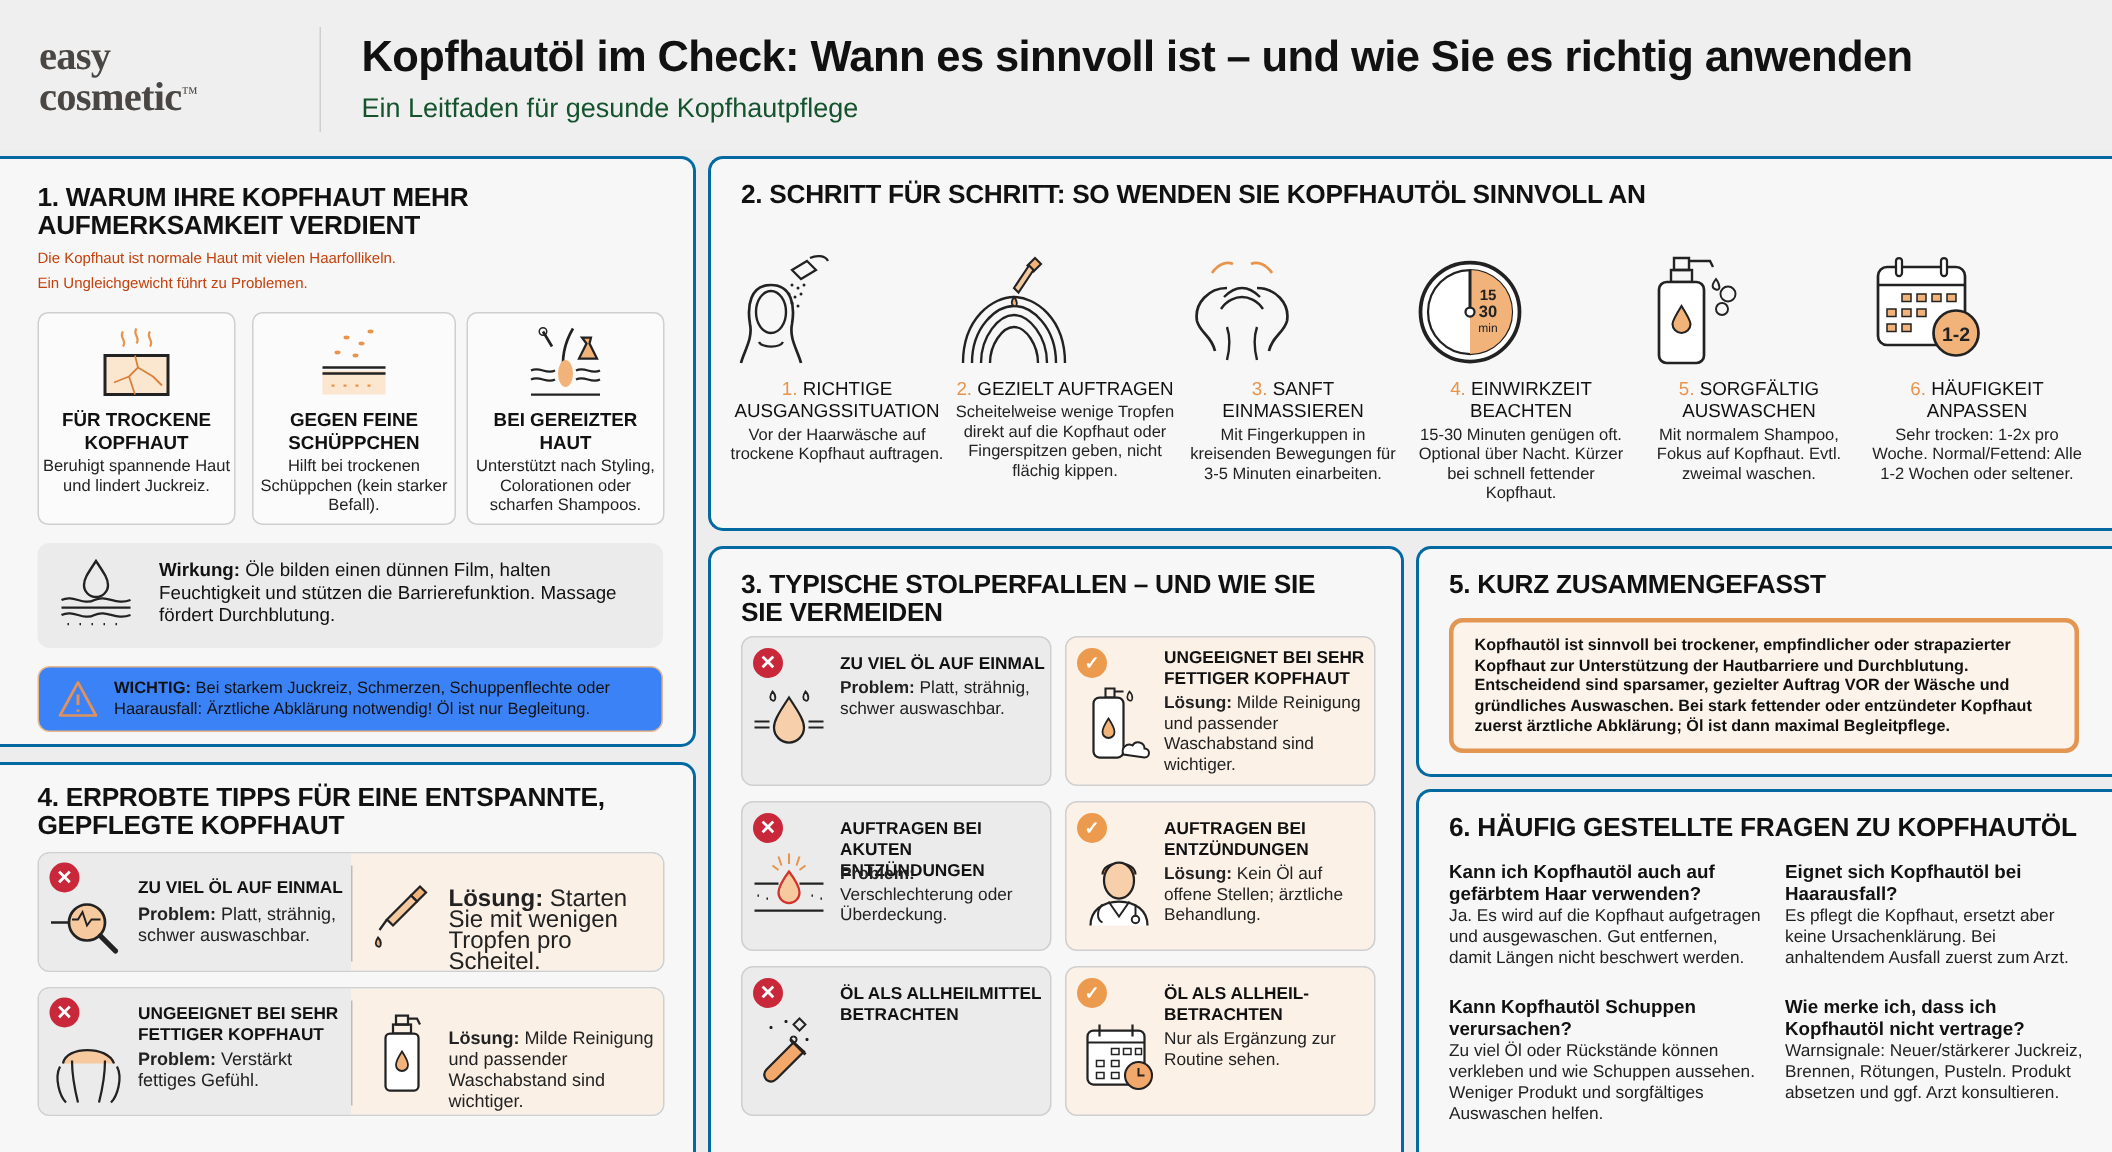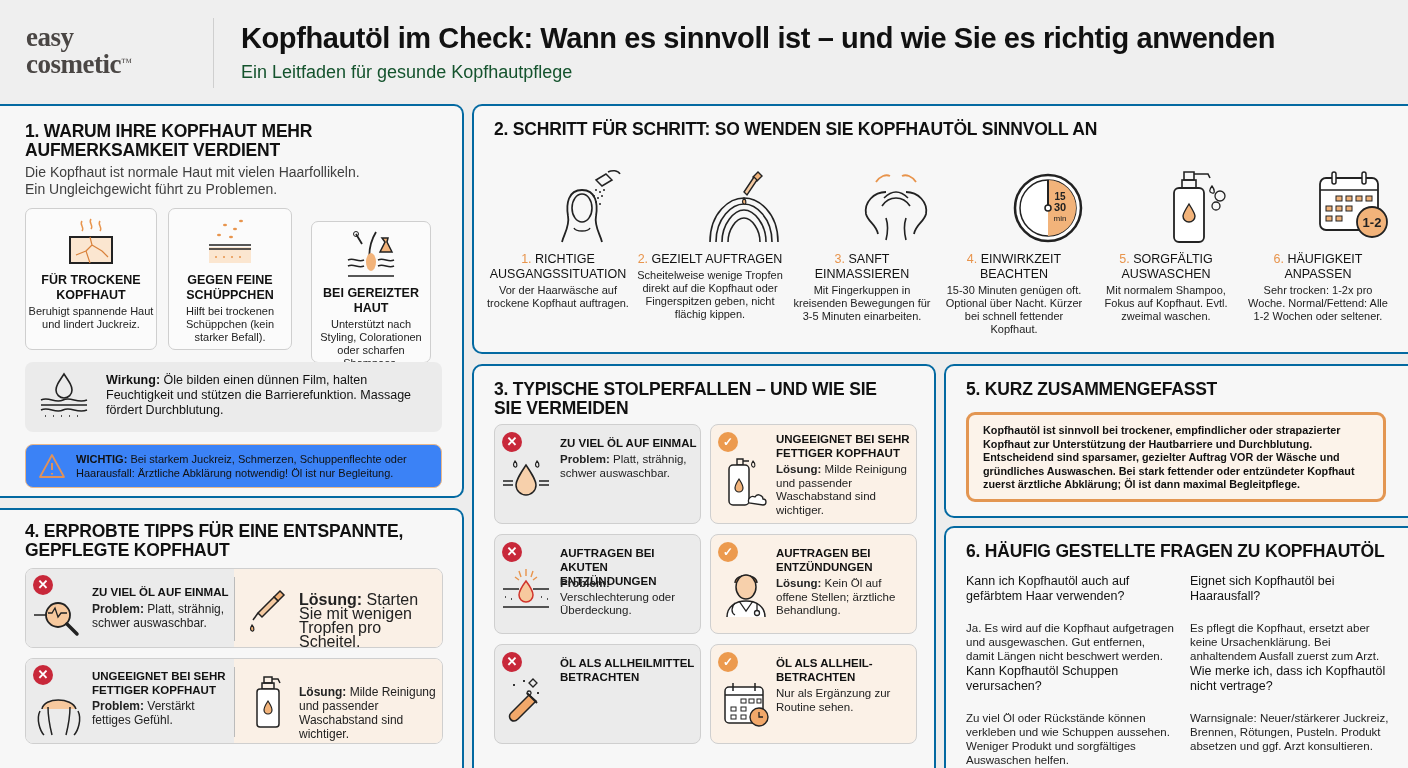--- a/index.html
+++ b/index.html
@@ -12,47 +12,47 @@
 .subtitle{position:absolute;left:241px;top:62px;font-size:18px;color:#14532d}
 .panel{position:absolute;background:#f7f7f7;border:2px solid #0369a1;border-radius:10px}
 .ph{font-weight:bold;font-size:17.5px;line-height:19px;letter-spacing:-0.2px}
 .p1{left:0;top:104px;width:464px;height:394px;border-left:none;border-radius:0 10px 10px 0}
 .p4{left:0;top:508px;width:464px;height:262px;border-left:none;border-radius:0 10px 0 0}
 .p2{left:472px;top:104px;width:936px;height:250px;border-right:none;border-radius:10px 0 0 10px}
 .p3{left:472px;top:364px;width:464px;height:406px;border-radius:10px 10px 0 0}
 .p5{left:944px;top:364px;width:464px;height:154px;border-right:none;border-radius:10px 0 0 10px}
 .p6{left:944px;top:526px;width:464px;height:244px;border-right:none;border-radius:10px 0 0 0}
 .abs{position:absolute}
-.lead{font-size:14px;line-height:17px;color:#404040}
+.lead{font-size:10px;line-height:17px;color:#c2410c}
 .card{position:absolute;background:#fbfbfb;border:1px solid #cfcfcf;border-radius:7px;text-align:center}
 .card .ic{height:60px;display:flex;justify-content:center;align-items:flex-end;padding-bottom:2px}
 .ctitle{font-weight:bold;font-size:12.5px;line-height:15px;margin-top:4px}
 .ctext{font-size:11px;line-height:13px;margin-top:2px;color:#222}
 .graybox{position:absolute;background:#ebebeb;border-radius:8px}
 .warn{position:absolute;background:#3b82f6;border:1.5px solid #e9b88a;border-radius:8px}
 .small{font-size:12px;line-height:15px}
 .step{position:absolute;top:60px;width:148px;text-align:center}
-.step .ic{height:78px;display:flex;justify-content:flex-end;align-items:flex-end}
+.step .ic{height:78px;display:flex;justify-content:flex-start;align-items:flex-end}
 .step .st{font-weight:normal;font-size:12.5px;line-height:15px;margin-top:8px}
 .step .st .n{color:#e8944c}
 .step .sx{font-size:11px;line-height:13px;margin-top:2px;color:#222}
 .tip{position:absolute;border:1px solid #cfcfcf;border-radius:8px;overflow:hidden}
 .tip .l{position:absolute;left:0;top:0;bottom:0;background:#ebebeb}
 .tip .r{position:absolute;top:0;bottom:0;right:0;background:#faf0e6}
 .vdiv{position:absolute;width:1px;background:#bbb}
 .bad{position:absolute;width:20px;height:20px;border-radius:50%;background:#c8283a;color:#fff;font-size:13px;line-height:20px;text-align:center;font-weight:bold}
 .good{position:absolute;width:20px;height:20px;border-radius:50%;background:#ec9a4e;color:#fff;font-size:12px;line-height:20px;text-align:center;font-weight:bold}
 .tt{font-weight:bold;font-size:11.5px;line-height:14px}
 .tx{font-size:11.5px;line-height:13.5px;color:#222}
 .sbox{position:absolute;border:1px solid #cfcfcf;border-radius:8px}
 .sbox.g{background:#ebebeb}
 .sbox.o{background:#fbf1e7}
 .sum{position:absolute;left:20px;top:46px;width:420px;height:90px;border:3px solid #e39652;border-radius:9px;background:#fcf3ea;padding:9px 14px;font-weight:bold;font-size:10.8px;line-height:13.6px}
-.fq{font-weight:normal;font-size:12.5px;line-height:15px}
-.fa{font-size:11.5px;line-height:14px;margin-top:17px;color:#222}
+.fq{font-weight:bold;font-size:12.5px;line-height:15px}
+.fa{font-size:11.5px;line-height:14px;margin-top:0;color:#222}
 svg{display:block}
 </style>
 </head>
 <body>
 
 <div class="header">
   <div class="logo">
     <div>easy</div>
     <div><span>cosmetic</span><sup>™</sup></div>
   </div>
@@ -71,37 +71,37 @@
     <div class="ic">
       <svg width="54" height="50" viewBox="0 0 54 50">
           <path d="M18 4c-3 4 3 6 0 10M27 2c-3 4 3 6 0 10M36 4c-3 4 3 6 0 10" stroke="#e8944c" stroke-width="1.5" fill="none"></path>
           <rect x="6" y="20" width="42" height="26" fill="#fbe6d0" stroke="#222" stroke-width="2"></rect>
           <path d="M26 20l2 8-6 6 4 12M28 28l10 6M22 34l-10 4M38 34l6 6" stroke="#d9813a" stroke-width="1.2" fill="none"></path>
         </svg>
     </div>
     <div class="ctitle">FÜR TROCKENE KOPFHAUT</div>
     <div class="ctext">Beruhigt spannende Haut und lindert Juckreiz.</div>
   </div>
-  <div class="card" style="left:168px;top:102px;width:124px;height:142px">
+  <div class="card" style="left:168px;top:102px;width:136px;height:142px">
     <div class="ic">
       <svg width="54" height="50" viewBox="0 0 54 50">
           <ellipse cx="22" cy="8" rx="2" ry="1.3" fill="#e8944c"></ellipse>
           <ellipse cx="32" cy="12" rx="2" ry="1.3" fill="#e8944c"></ellipse>
           <ellipse cx="16" cy="18" rx="2" ry="1.3" fill="#e8944c"></ellipse>
           <ellipse cx="28" cy="20" rx="2" ry="1.3" fill="#e8944c"></ellipse>
           <ellipse cx="38" cy="4" rx="2" ry="1.3" fill="#e8944c"></ellipse>
           <rect x="6" y="30" width="42" height="16" fill="#fbe6d0"></rect>
           <path d="M6 28h42M6 32h42" stroke="#222" stroke-width="1.6"></path>
           <path d="M12 40h2M20 40h2M28 40h2M36 40h2" stroke="#e8944c" stroke-width="1.5"></path>
         </svg>
     </div>
     <div class="ctitle">GEGEN FEINE SCHÜPPCHEN</div>
     <div class="ctext">Hilft bei trockenen Schüppchen (kein starker Befall).</div>
   </div>
-  <div class="card" style="left:311px;top:115px;width:120px;height:142px">
+  <div class="card" style="left:311px;top:102px;width:132px;height:142px">
     <div class="ic">
       <svg width="54" height="50" viewBox="0 0 54 50">
           <path d="M12 4l6 10M32 2c-6 10-8 20-6 32" stroke="#222" stroke-width="1.8" fill="none"></path>
           <circle cx="12" cy="4" r="2.5" stroke="#222" fill="none"></circle>
           <path d="M38 8l6 0-1 4 5 10h-12l5-10z" fill="#f2b37a" stroke="#222" stroke-width="1.5"></path>
           <ellipse cx="27" cy="32" rx="5" ry="9" fill="#f2b37a"></ellipse>
           <path d="M4 30c6-3 10 3 16 0M34 30c6-3 10 3 16 0M4 36c6-3 10 3 16 0M34 36c6-3 10 3 16 0M4 46h46" stroke="#222" stroke-width="1.5" fill="none"></path>
         </svg>
     </div>
     <div class="ctitle">BEI GEREIZTER HAUT</div>

